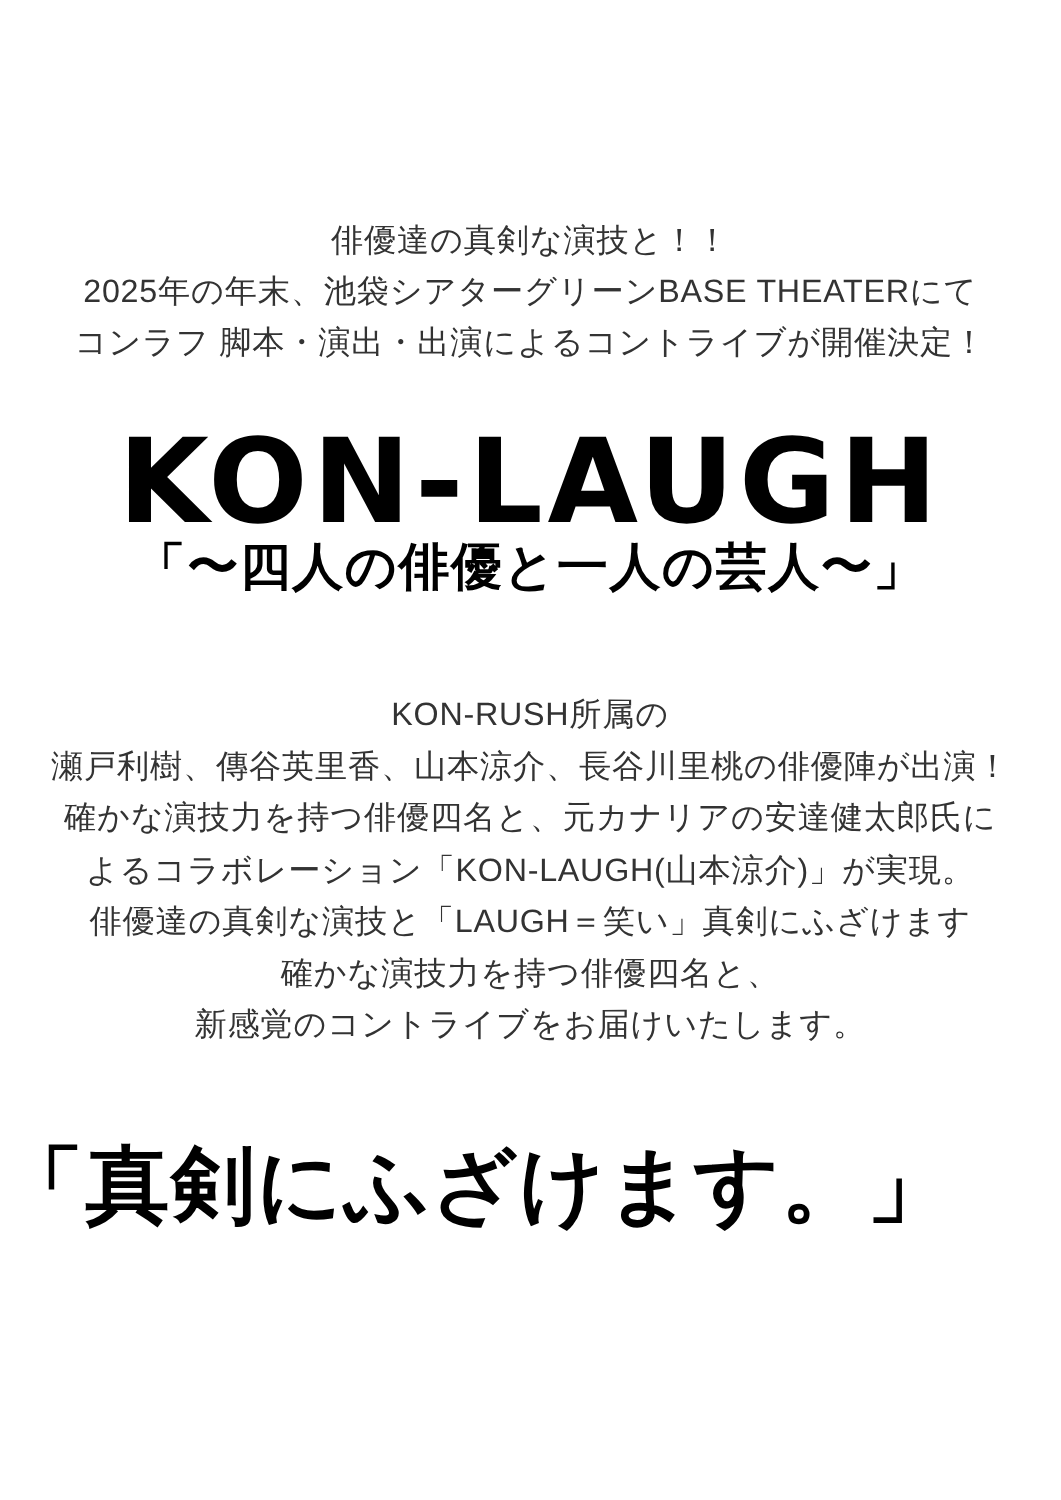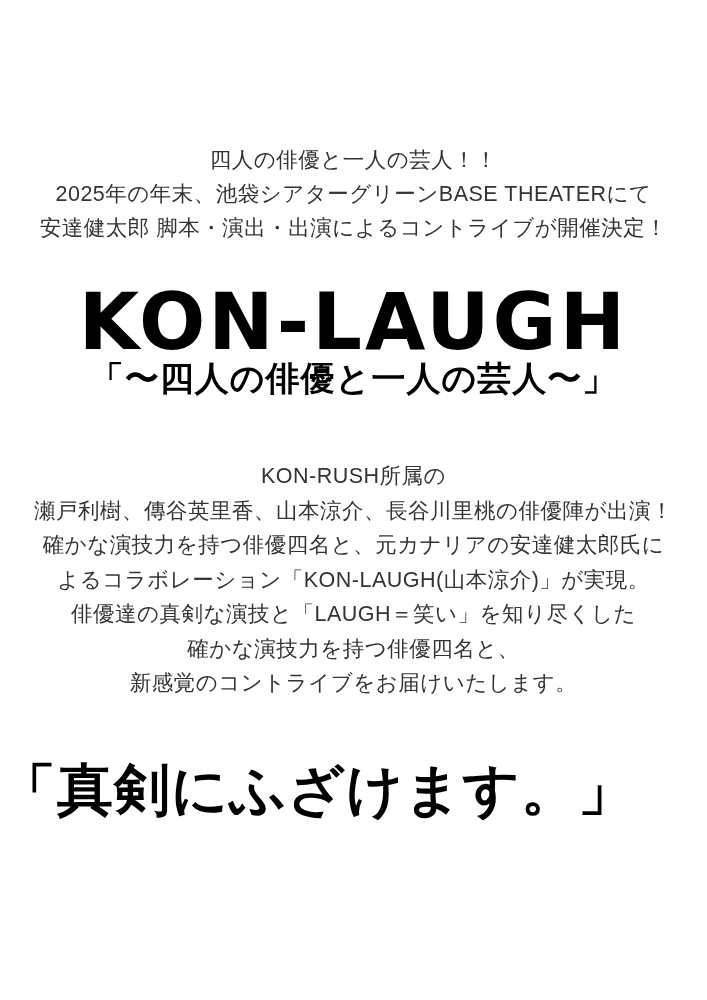--- a/index.html
+++ b/index.html
@@ -83,34 +83,34 @@
   .line {
     display: block;
   }
 </style>
 </head>
 <body>
 
 <div class="page">
 
   <div class="intro">
-    <span class="line">四人の俳優と一人の芸人！！</span>
+    <span class="line">俳優達の真剣な演技と！！</span>
     <span class="line">2025年の年末、池袋シアターグリーンBASE THEATERにて</span>
-    <span class="line">安達健太郎 脚本・演出・出演によるコントライブが開催決定！</span>
+    <span class="line">コンラフ 脚本・演出・出演によるコントライブが開催決定！</span>
   </div>
 
   <h1 class="title">KON-LAUGH</h1>
 
   <div class="subtitle">「〜四人の俳優と一人の芸人〜」</div>
 
   <div class="description">
     <span class="line">KON-RUSH所属の</span>
     <span class="line">瀬戸利樹、傳谷英里香、山本涼介、長谷川里桃の俳優陣が出演！</span>
     <span class="line">確かな演技力を持つ俳優四名と、元カナリアの安達健太郎氏に</span>
     <span class="line">よるコラボレーション「KON-LAUGH(山本涼介)」が実現。</span>
-    <span class="line">俳優達の真剣な演技と「LAUGH＝笑い」を知り尽くした</span>
+    <span class="line">俳優達の真剣な演技と「LAUGH＝笑い」真剣にふざけます</span>
     <span class="line">確かな演技力を持つ俳優四名と、</span>
     <span class="line">新感覚のコントライブをお届けいたします。</span>
   </div>
 
   <div class="catchphrase">「真剣にふざけます。」</div>
 
 </div>
 
 </body></html>

